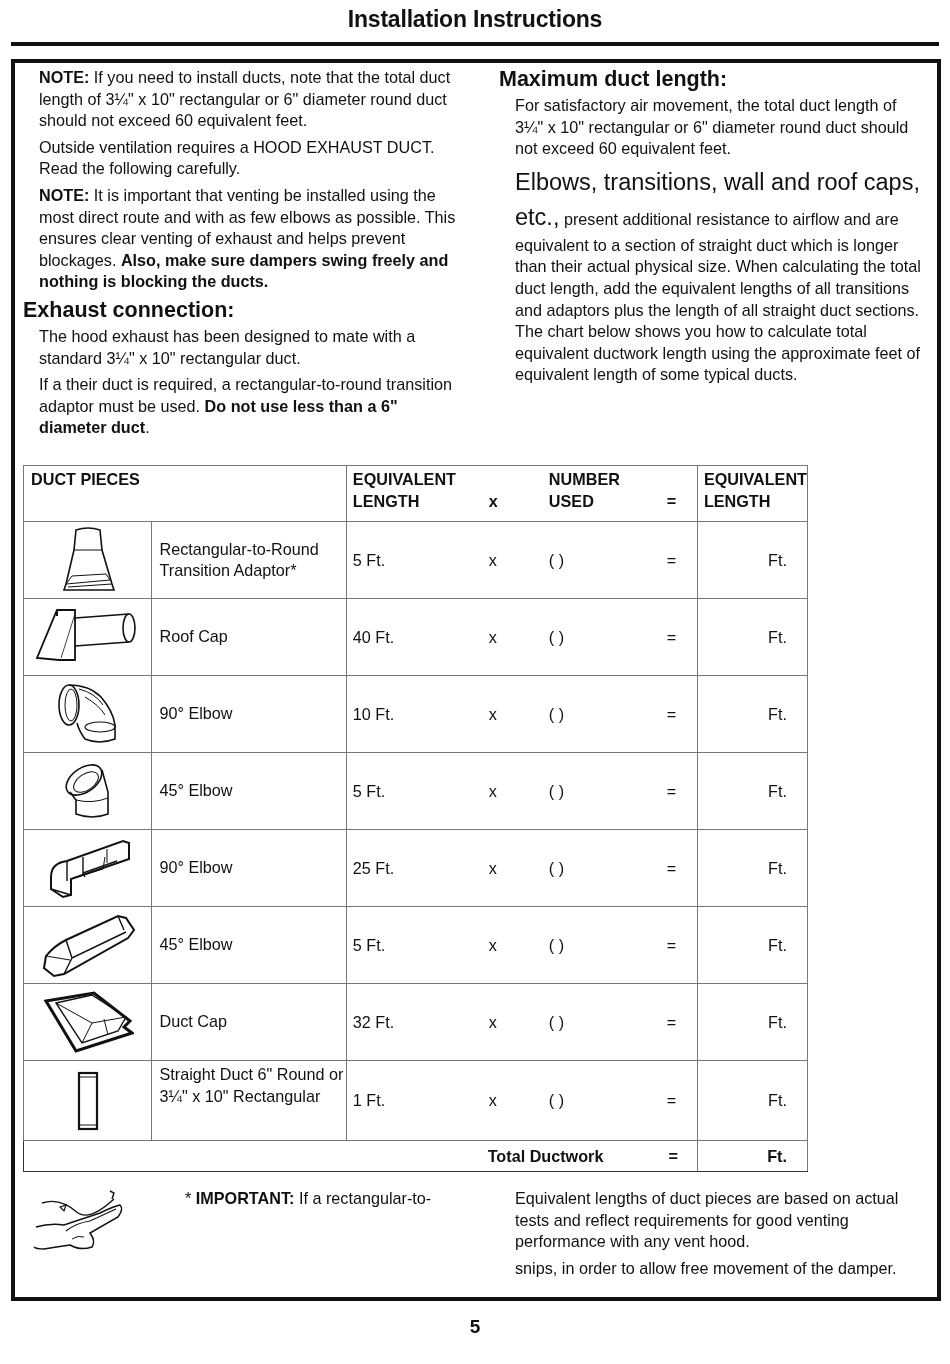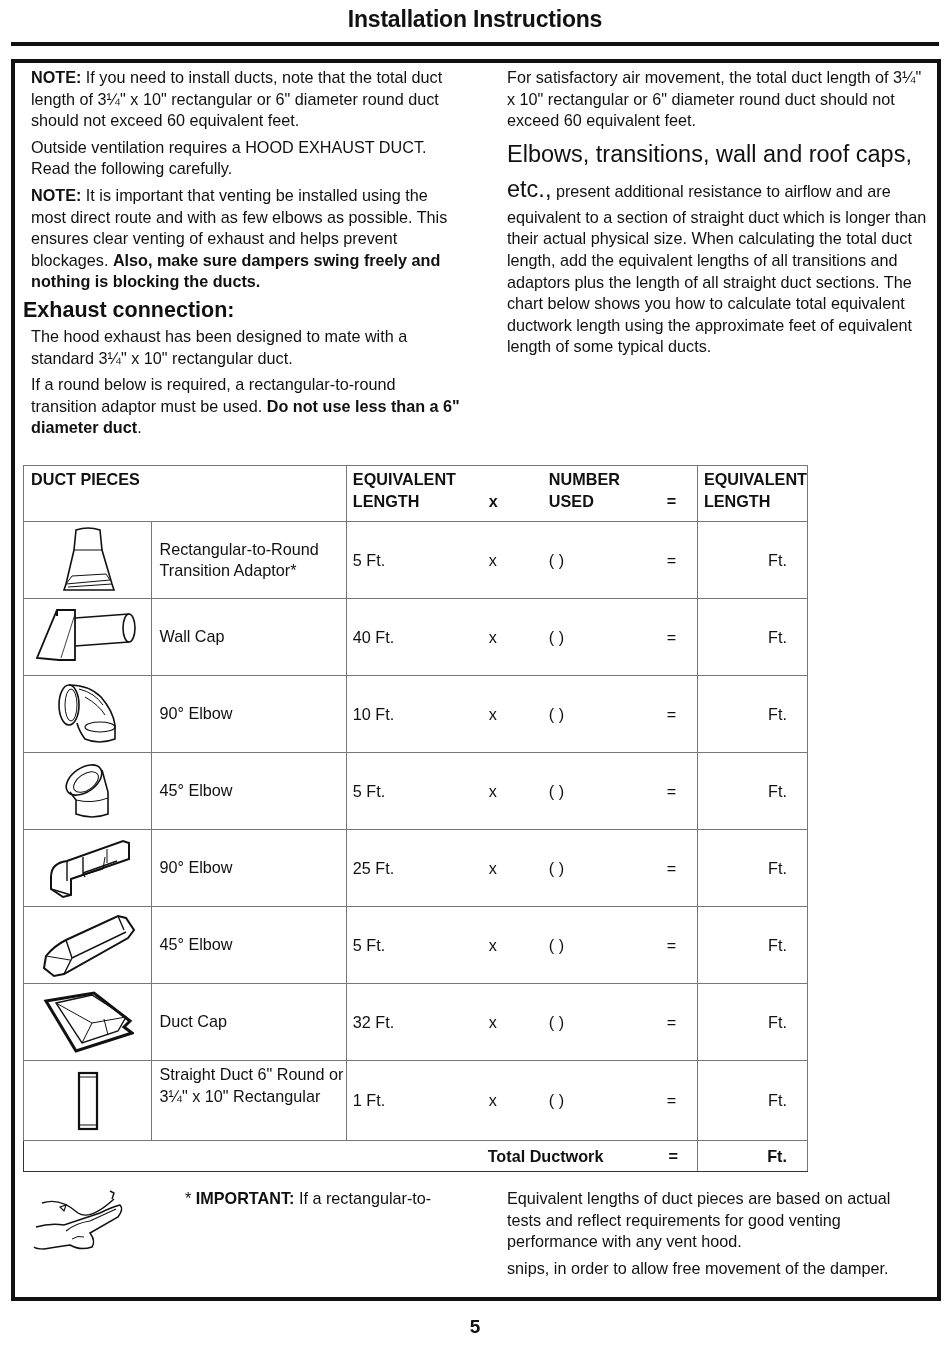--- a/index.html
+++ b/index.html
@@ -19,21 +19,21 @@
     border: 4px solid #111; box-sizing: content-box;
   }
   .col-left {
     position: absolute; left: 23px; top: 67px; width: 440px;
     font-size: 16.2px; line-height: 21.6px;
   }
   .col-right {
     position: absolute; left: 499px; top: 67px; width: 430px;
     font-size: 16.2px; line-height: 21.6px;
   }
-  p { margin: 0 0 5px 8px; }
+  p { margin: 0 0 5px 16px; }
   b { font-weight: bold; }
   .h2 { font-size: 21.5px; font-weight: bold; line-height: 25px; margin: 1px 0 3px 0; }
   .col-right .h2 { margin-top: 0; }
   .elbow-head { font-size: 23.5px; font-weight: normal; line-height: 35px; }
   .elbow-p { margin-top: 2px; }
 
   table.duct {
     position: absolute; left: 23px; top: 465px; width: 785px;
     border-collapse: collapse; font-size: 16.2px;
   }
@@ -80,24 +80,25 @@
 <div class="title-rule"></div>
 
 <div class="frame"></div>
 
 <div class="col-left">
   <p><b>NOTE:</b><span> If you need to install ducts, note that the total duct length of 3¼" x 10" rectangular or 6" diameter round duct should not exceed 60 equivalent feet.</span></p>
   <p>Outside ventilation requires a HOOD EXHAUST DUCT. Read the following carefully.</p>
   <p><b>NOTE:</b><span> It is important that venting be installed using the most direct route and with as few elbows as possible. This ensures clear venting of exhaust and helps prevent blockages. </span><b>Also, make sure dampers swing freely and nothing is blocking the ducts.</b></p>
   <div class="h2">Exhaust connection:</div>
   <p>The hood exhaust has been designed to mate with a standard 3¼" x 10" rectangular duct.</p>
-  <p><span>If a round below is required, a rectangular-to-round transition adaptor must be used. </span><b>Do not use less than a 6" diameter duct</b><span>.</span></p>
+  <p><span>If a their duct is required, a rectangular-to-round transition adaptor must be used. </span><b>Do not use less than a 6" diameter duct</b><span>.</span></p>
 </div>
 
 <div class="col-right">
+  <div class="h2">Maximum duct length:</div>
   <p>For satisfactory air movement, the total duct length of 3¼" x 10" rectangular or 6" diameter round duct should not exceed 60 equivalent feet.</p>
   <p class="elbow-p"><span class="elbow-head">Elbows, transitions, wall and roof caps, etc.,</span><span> present additional resistance to airflow and are equivalent to a section of straight duct which is longer than their actual physical size. When calculating the total duct length, add the equivalent lengths of all transitions and adaptors plus the length of all straight duct sections. The chart below shows you how to calculate total equivalent ductwork length using the approximate feet of equivalent length of some typical ducts.</span></p>
 </div>
 
 <table class="duct">
   <tbody>
       <tr>
     <th colspan="2" class="th-pieces">DUCT PIECES</th>
     <th class="th-eq">
       <div class="calc-grid" style="align-items:start;">
@@ -134,21 +135,21 @@
   <tr class="row">
     <td class="icon-cell">
       <svg width="110" height="58" viewBox="0 0 110 58">
         <path d="M24 2 L42 2 L42 52 L26 52 L4 50 Z" fill="none" stroke="#111" stroke-width="1.8"></path>
         <path d="M24 2 L24 8" stroke="#111" stroke-width="2"></path>
         <path d="M42 6 L28 50" stroke="#111" stroke-width="0.8"></path>
         <path d="M42 10 L96 6 M42 38 L96 34" stroke="#111" stroke-width="1.6"></path>
         <ellipse cx="96" cy="20" rx="6" ry="14" fill="none" stroke="#111" stroke-width="1.6"></ellipse>
       </svg>
     </td>
-    <td class="name-cell">Wall Cap</td>
+    <td class="name-cell">Roof Cap</td>
     <td class="calc-cell">
           <div class="calc-grid">
       <span>40 Ft.</span>
       <span>x</span>
       <span>(  )</span>
       <span>=</span>
     </div>
         </td>
     <td class="result-cell">Ft.</td>
   </tr>

